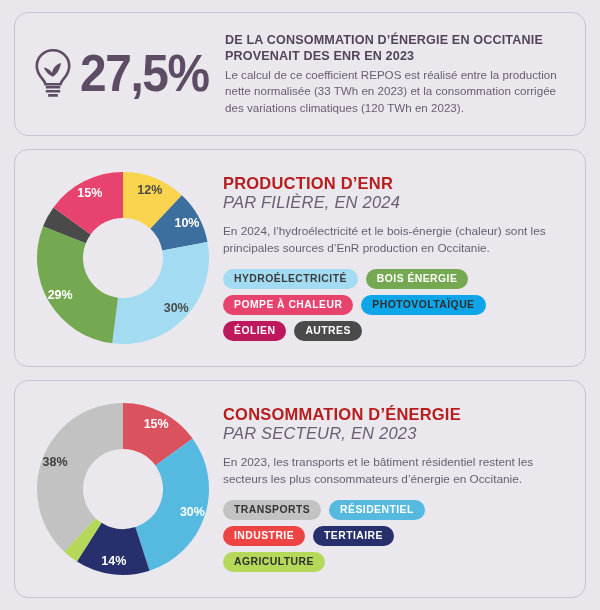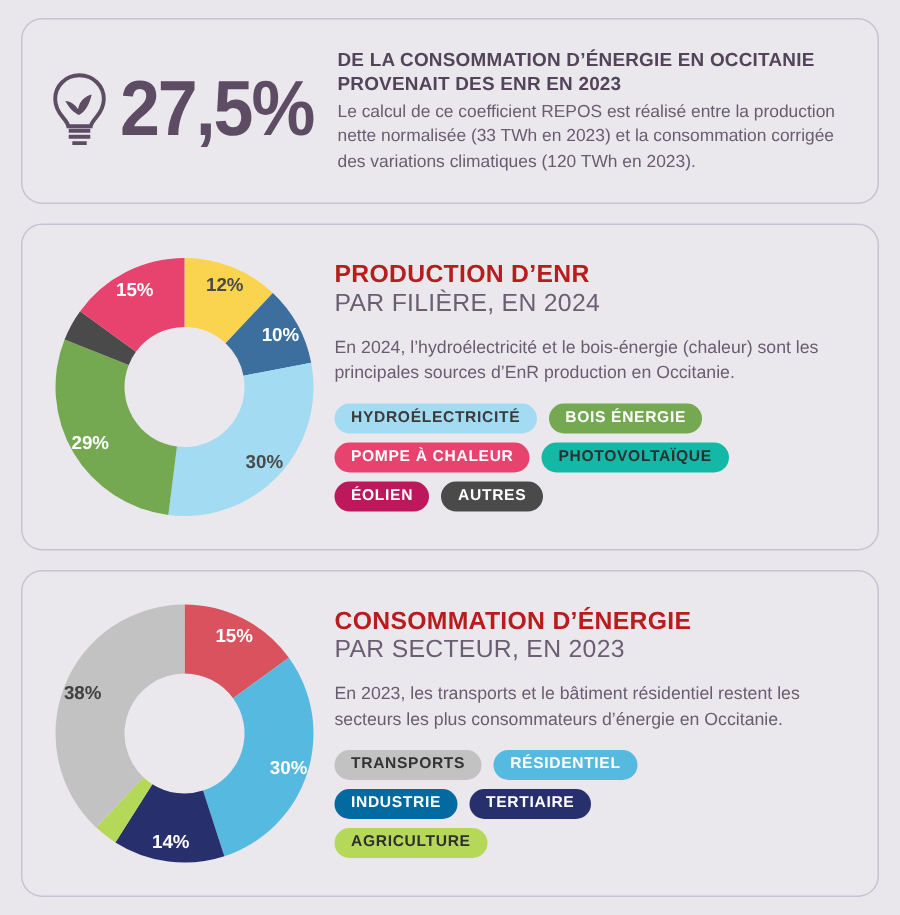--- a/index.html
+++ b/index.html
@@ -127,20 +127,21 @@
     letter-spacing: 0.2px;
   }
   .chart-subtitle {
     font-size: 16.5px;
     font-weight: 400;
     line-height: 1.2;
     color: #6b5d72;
     text-transform: uppercase;
     letter-spacing: 0.2px;
     margin-bottom: 10px;
+    font-style: italic;
   }
   .chart-body {
     font-size: 11.8px;
     line-height: 1.45;
     color: #6a5c70;
     margin-bottom: 12px;
   }
 
   .legend {
     display: flex;
@@ -203,21 +204,21 @@
         </div>
     </div>
     <div class="chart-right">
       <div class="chart-title">PRODUCTION D’ENR</div>
       <div class="chart-subtitle">PAR FILIÈRE, EN 2024</div>
       <div class="chart-body">En 2024, l’hydroélectricité et le bois-énergie (chaleur) sont les principales sources d’EnR production en Occitanie.</div>
       <div class="legend" id="legend-production">
           <span class="legend-pill" style="background: rgb(163, 219, 242); color: rgb(59, 59, 59);">HYDROÉLECTRICITÉ</span>
           <span class="legend-pill" style="background: rgb(116, 169, 81); color: rgb(255, 255, 255);">BOIS ÉNERGIE</span>
           <span class="legend-pill" style="background: rgb(232, 67, 111); color: rgb(255, 255, 255);">POMPE À CHALEUR</span>
-          <span class="legend-pill" style="background: #14b8a6; color: rgb(47, 47, 47);">PHOTOVOLTAÏQUE</span>
+          <span class="legend-pill" style="background: #0ea5e9; color: rgb(47, 47, 47);">PHOTOVOLTAÏQUE</span>
           <span class="legend-pill" style="background: #be185d; color: rgb(255, 255, 255);">ÉOLIEN</span>
           <span class="legend-pill" style="background: rgb(74, 74, 74); color: rgb(255, 255, 255);">AUTRES</span>
         </div>
     </div>
   </section>
 
   <section class="card card-chart">
     <div class="chart-left">
       <div class="donut-wrap" id="donut-1">
           <svg viewBox="0 0 180 180">
@@ -233,20 +234,20 @@
           <span class="slice-label" style="left: 22.1263px; top: 63.1269px; color: #404040;">38%</span>
         </div>
     </div>
     <div class="chart-right">
       <div class="chart-title">CONSOMMATION D’ÉNERGIE</div>
       <div class="chart-subtitle">PAR SECTEUR, EN 2023</div>
       <div class="chart-body">En 2023, les transports et le bâtiment résidentiel restent les secteurs les plus consommateurs d’énergie en Occitanie.</div>
       <div class="legend" id="legend-consumption">
           <span class="legend-pill" style="background: rgb(194, 194, 194); color: rgb(51, 51, 51);">TRANSPORTS</span>
           <span class="legend-pill" style="background: rgb(86, 185, 224); color: rgb(255, 255, 255);">RÉSIDENTIEL</span>
-          <span class="legend-pill" style="background: #0369a1; color: rgb(255, 255, 255);">INDUSTRIE</span>
+          <span class="legend-pill" style="background: #ef4444; color: rgb(255, 255, 255);">INDUSTRIE</span>
           <span class="legend-pill" style="background: rgb(39, 48, 108); color: rgb(255, 255, 255);">TERTIAIRE</span>
           <span class="legend-pill" style="background: rgb(181, 216, 88); color: rgb(47, 47, 47);">AGRICULTURE</span>
         </div>
     </div>
   </section>
 
 </div>
 
 </body></html>

